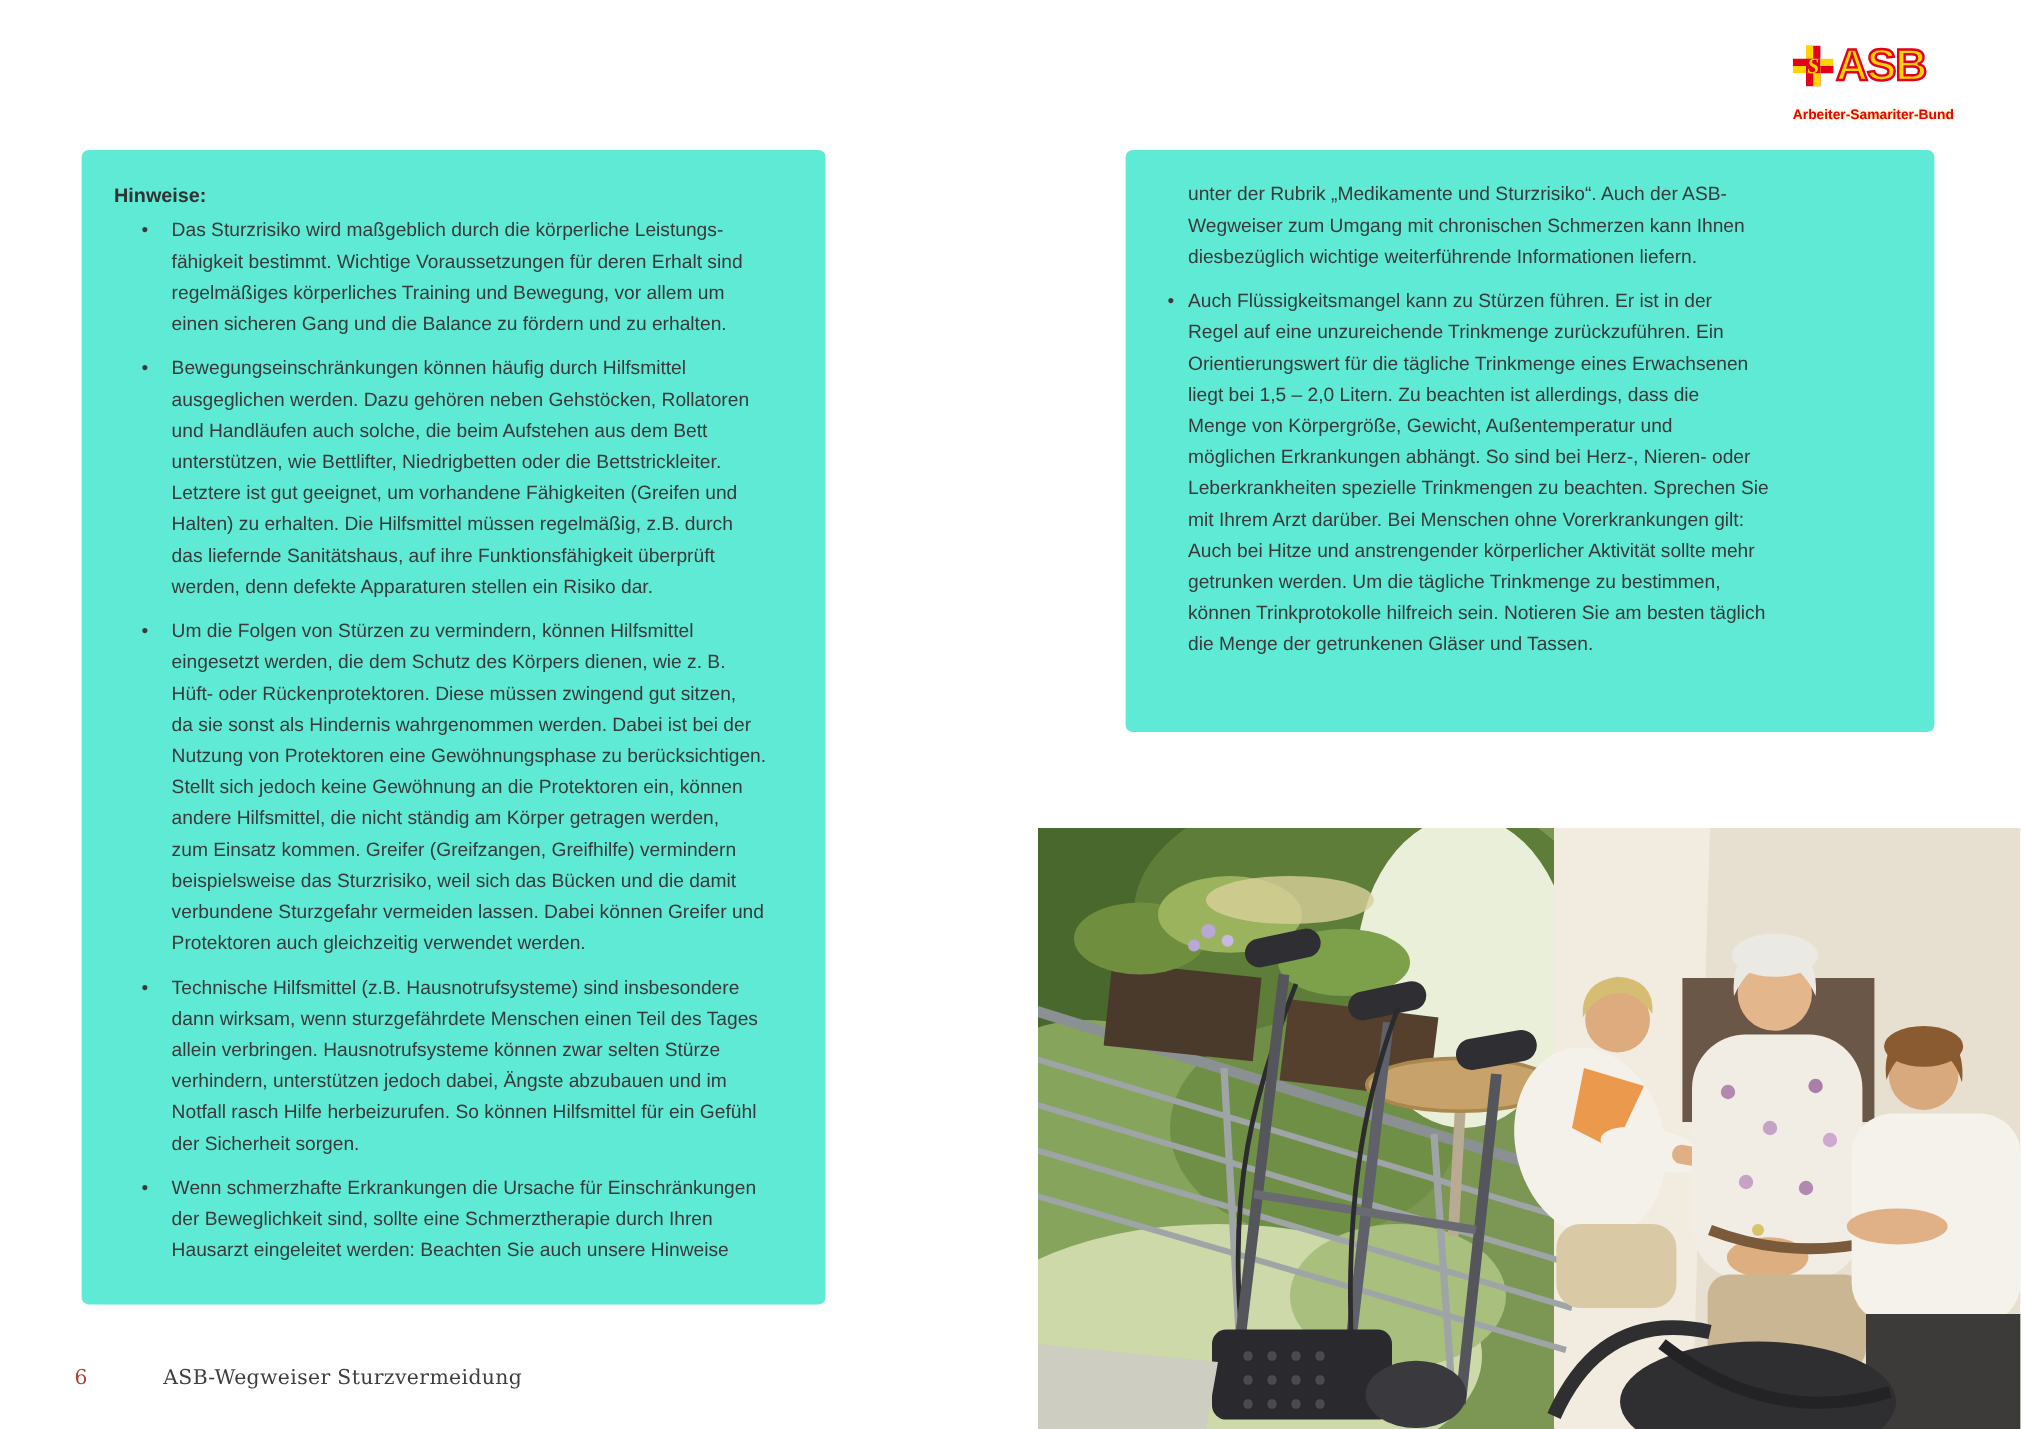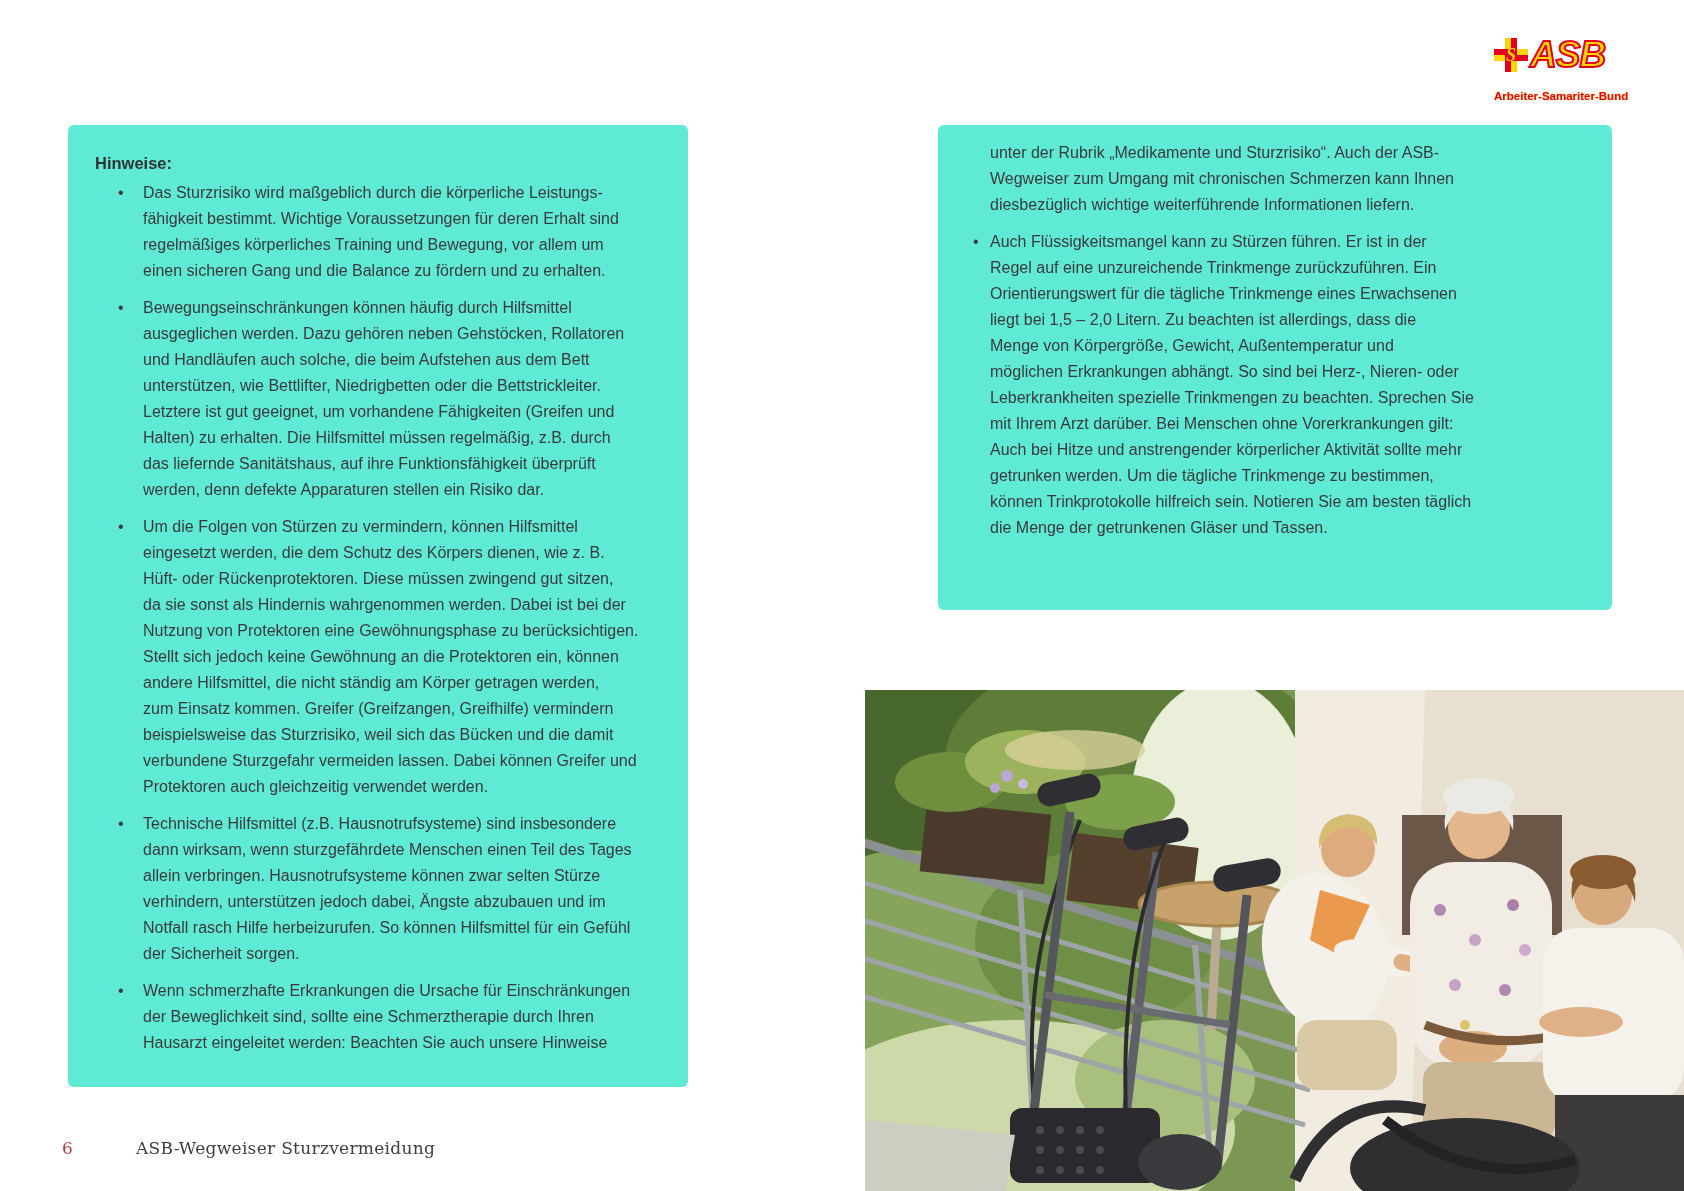--- a/index.html
+++ b/index.html
@@ -3,31 +3,31 @@
 <meta charset="utf-8">
 <style>
   html,body{margin:0;padding:0;background:#ffffff;}
   .page{position:relative;width:1684px;height:1191px;background:#ffffff;overflow:hidden;
         font-family:"Liberation Sans",sans-serif;color:#3a3a3c;}
 
   
   .logo{position:absolute;top:38px;left:1494px;width:126px;}
   .logo-row{display:flex;align-items:flex-end;}
   .logo-cross{width:34px;height:34px;flex:0 0 34px;}
-  .logo-asb{font-style:italic;font-weight:900;font-size:37px;line-height:34px;
+  .logo-asb{font-weight:900;font-size:37px;line-height:34px;
             color:#ffd500;-webkit-text-stroke:2px #e2001a;
             text-shadow:0 0 1px #e2001a;letter-spacing:-1px;margin-left:2px;}
   .logo-sub{font-size:11.5px;font-weight:700;color:#e2001a;margin-top:18px;
             text-shadow:0 0 2px rgba(255,213,0,.85);white-space:nowrap;}
 
   
   .box{position:absolute;background:#5eead4;border-radius:6px;
        font-size:16px;line-height:26px;}
   .box-left{left:68px;top:125px;width:620px;height:962px;padding:25px 25px 0 27px;box-sizing:border-box;}
-  .box-right{left:938px;top:125px;width:674px;height:485px;padding:15px 25px 0 17px;box-sizing:border-box;}
+  .box-right{left:938px;top:125px;width:674px;height:485px;padding:25px 25px 0 17px;box-sizing:border-box;}
   .box h2{margin:0 0 4px 0;font-size:16.5px;line-height:26px;font-weight:700;color:#323234;}
   .box ul{list-style:none;margin:0;padding:0;}
   .hint-item{position:relative;margin:0 0 11px 0;}
   .box-left .hint-item{padding-left:48px;}
   .box-left .bullet{position:absolute;left:23px;top:0;}
   .box-right .hint-item{padding-left:35px;}
   .box-right .bullet{position:absolute;left:18px;top:0;}
   .lines{white-space:pre-line;display:block;}
   .para{margin:0 0 11px 0;padding-left:35px;}
 

